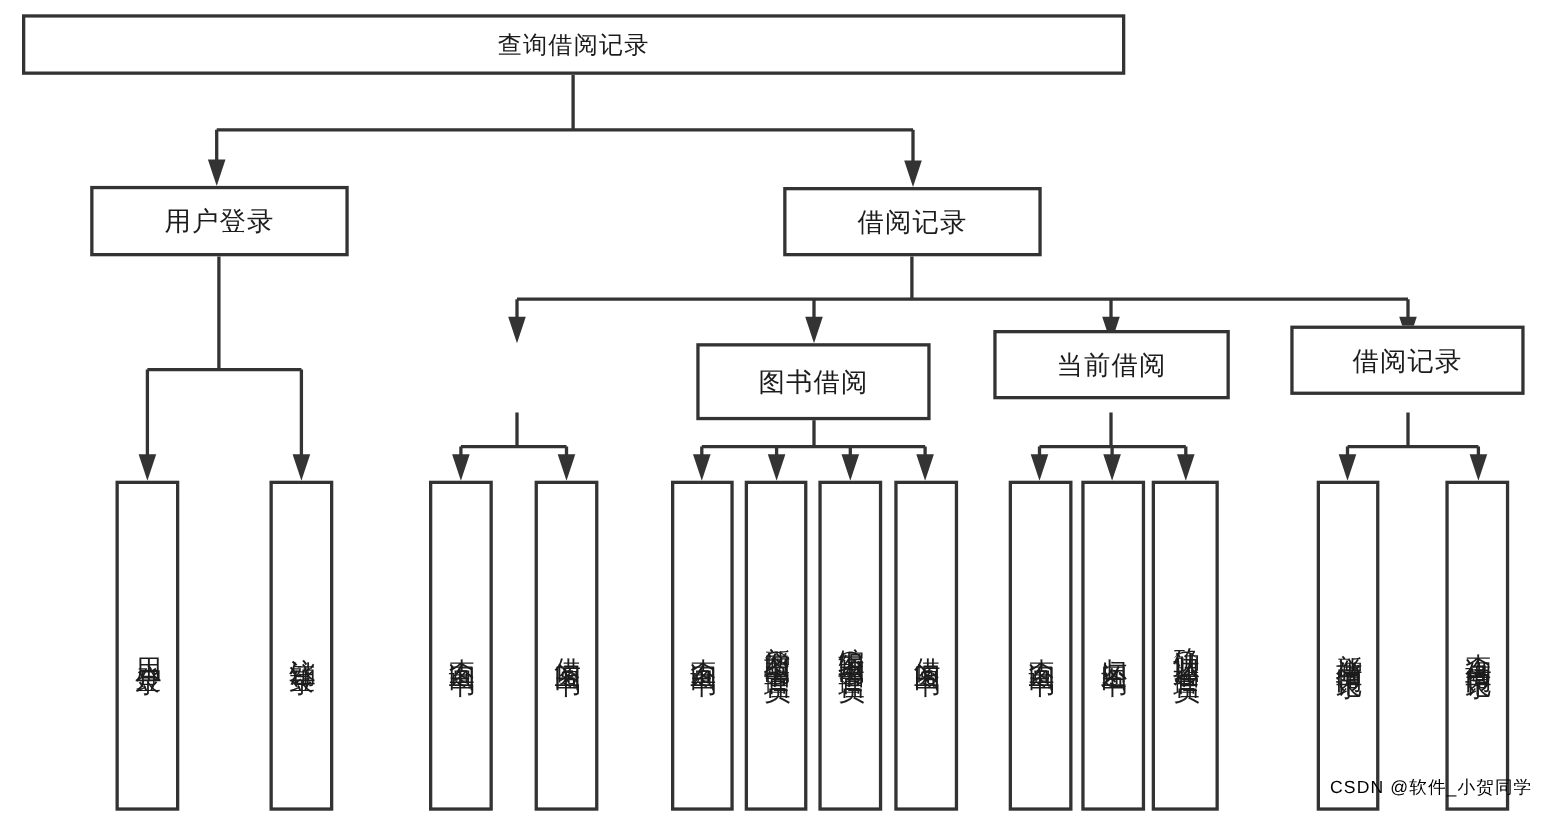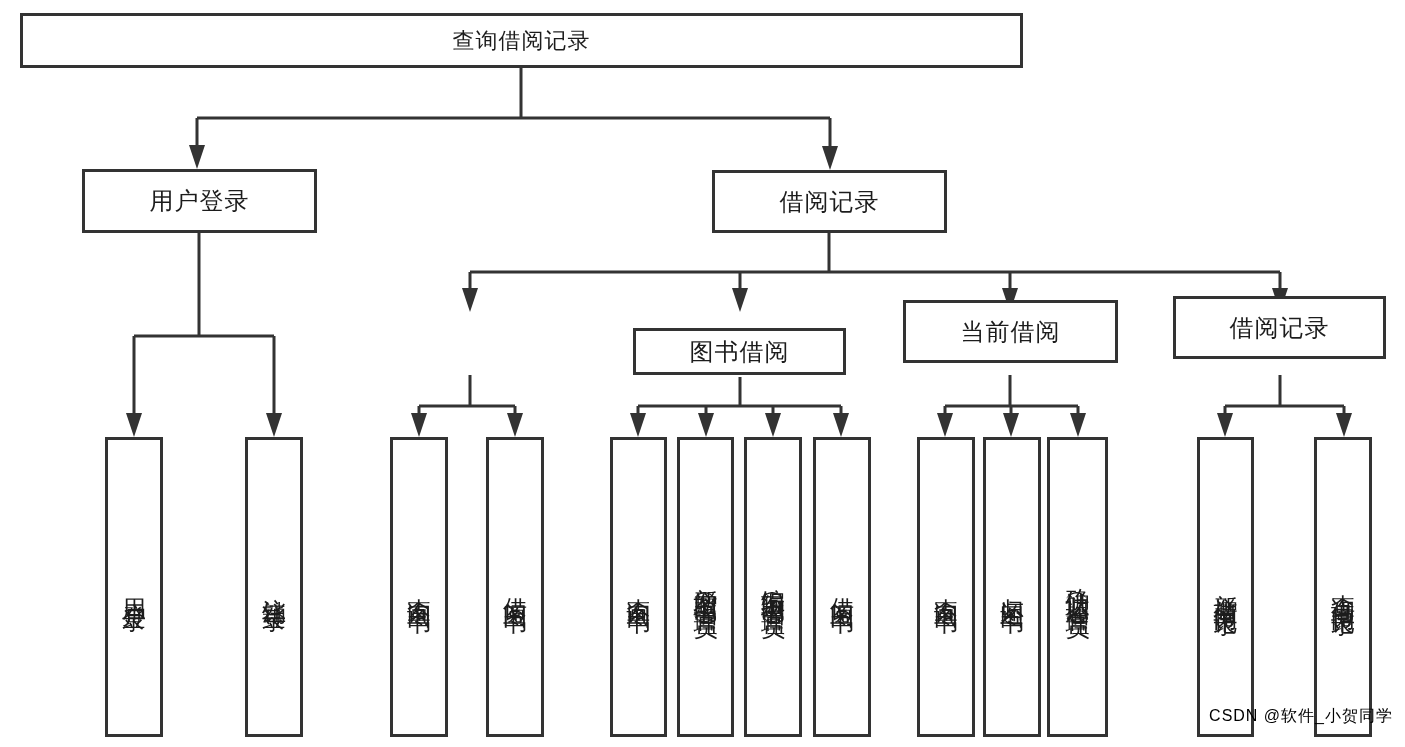--- a/index.html
+++ b/index.html
@@ -108,21 +108,21 @@
     <span>查询借阅记录</span>
   </div>
 
   <div class="node h" style="left:82px; top:169px; width:235px; height:64px;">
     <span>用户登录</span>
   </div>
   <div class="node h" style="left:712px; top:170px; width:235px; height:63px;">
     <span>借阅记录</span>
   </div>
 
-  <div class="node h" style="left:633px; top:328px; width:213px; height:47px;">
+  <div class="node h" style="left:633px; top:312px; width:213px; height:70px;">
     <span>图书借阅</span>
   </div>
   <div class="node h" style="left:903px; top:300px; width:215px; height:63px;">
     <span>当前借阅</span>
   </div>
   <div class="node h" style="left:1173px; top:296px; width:213px; height:63px;">
     <span>借阅记录</span>
   </div>
 
   <div class="node v" style="left:105px; top:437px; width:58px; height:300px;">

